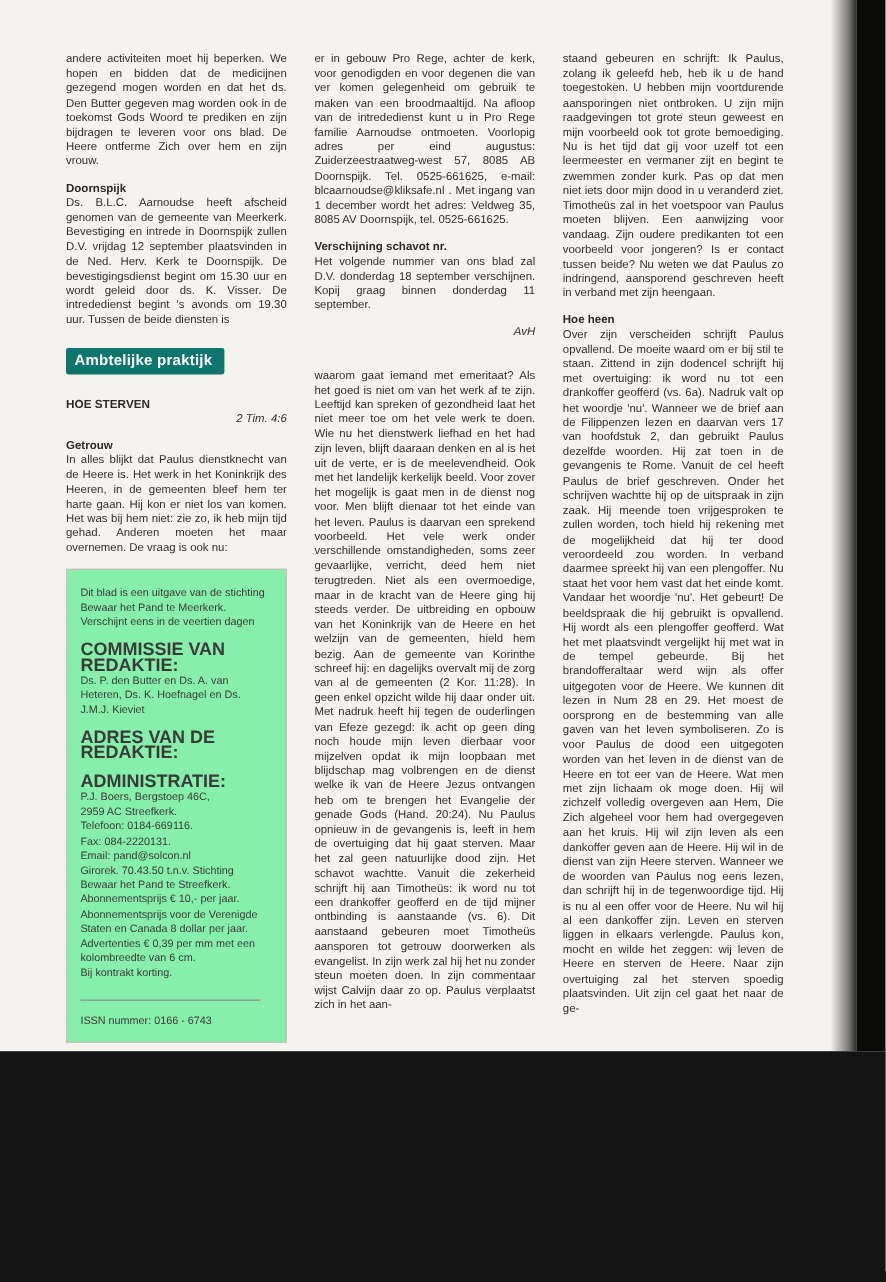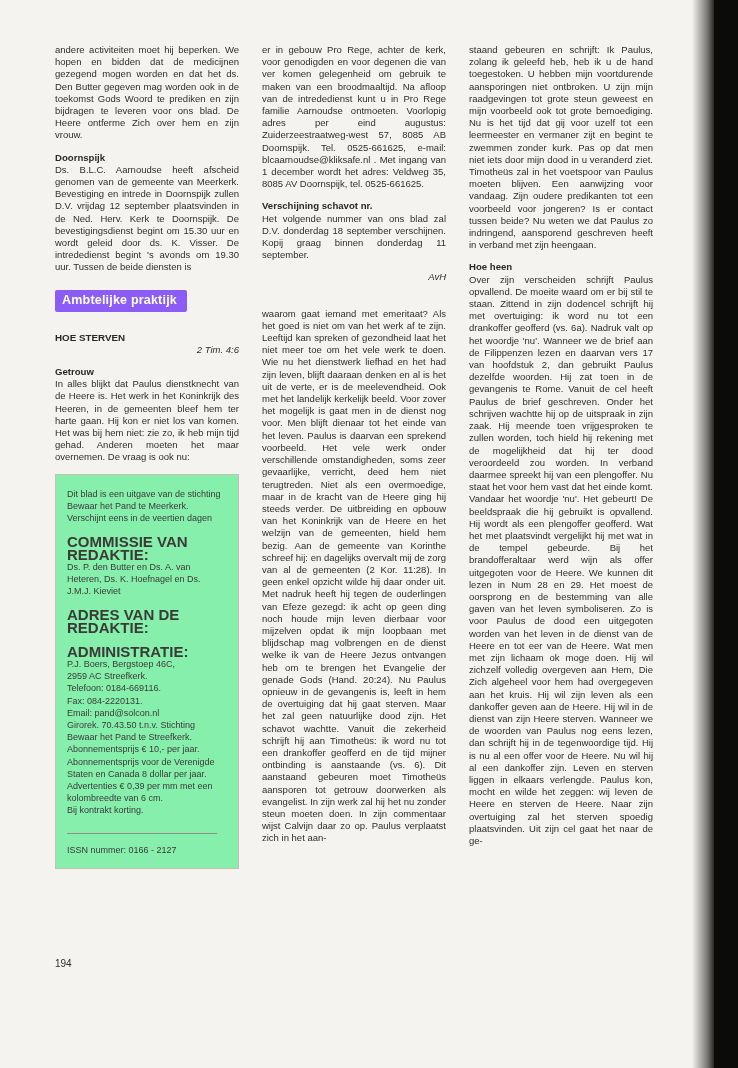--- a/index.html
+++ b/index.html
@@ -4,21 +4,21 @@
 <style>
   html, body { margin: 0; padding: 0; }
   body {
     width: 738px; height: 1068px;
     background: #141414;
     font-family: "Liberation Sans", "DejaVu Sans", sans-serif;
     overflow: hidden;
   }
   .page {
     position: relative;
-    width: 738px; height: 1068px;
+    width: 738px; height: 876px;
     background: linear-gradient(to right, #f6f5f1 0%, #f4f3ef 78%, #edecе8 92%, #e6e5e1 96%);
     background-color: #f4f3ef;
     overflow: hidden;
   }
   .scan-shadow {
     position: absolute; top: 0; right: 24px; width: 22px; height: 100%;
     background: linear-gradient(to right, rgba(20,18,15,0) 0%, rgba(20,18,15,0.55) 70%, rgba(20,18,15,0.9) 100%);
   }
   .scan-edge {
     position: absolute; top: 0; right: 0; width: 24px; height: 100%;
@@ -36,21 +36,21 @@
     text-align: justify;
   }
   p.body { margin: 0 0 10px 0; }
   h3.sub {
     font-size: 9.6px; font-weight: bold;
     margin: 0; padding: 0; color: #2a2927;
     text-align: left;
   }
   .banner {
     margin: 16px 0 14px 0;
-    background: #8b5cf6;
+    background: #0f766e;
     color: #ffffff;
     font-weight: bold;
     font-size: 12.5px;
     line-height: 13px;
     padding: 4px 10px 5px 7px;
     width: fit-content;
     border-radius: 2px;
     letter-spacing: 0.2px;
   }
   h3.article-title {
@@ -127,21 +127,21 @@
 2959 AC Streefkerk.
 Telefoon: 0184-669116.
 Fax: 084-2220131.
 Email: pand@solcon.nl
 Girorek. 70.43.50 t.n.v. Stichting Bewaar het Pand te Streefkerk.
 Abonnementsprijs € 10,- per jaar.
 Abonnementsprijs voor de Verenigde Staten en Canada 8 dollar per jaar.
 Advertenties € 0,39 per mm met een kolombreedte van 6 cm.
 Bij kontrakt korting.</p>
         <div class="issn-rule"></div>
-        <p class="c-block">ISSN nummer: 0166 - 2127</p>
+        <p class="c-block">ISSN nummer: 0166 - 6743</p>
       </div>
     </div>
 
     <div class="col">
       <p class="body">er in gebouw Pro Rege, achter de kerk, voor genodigden en voor degenen die van ver komen gelegenheid om gebruik te maken van een broodmaaltijd. Na afloop van de intrededienst kunt u in Pro Rege familie Aarnoudse ontmoeten. Voorlopig adres per eind augustus: Zuiderzeestraatweg-west 57, 8085 AB Doornspijk. Tel. 0525-661625, e-mail: blcaarnoudse@kliksafe.nl . Met ingang van 1 december wordt het adres: Veldweg 35, 8085 AV Doornspijk, tel. 0525-661625.</p>
       <h3 class="sub">Verschijning schavot nr.</h3>
       <p class="body">Het volgende nummer van ons blad zal D.V. donderdag 18 september verschijnen. Kopij graag binnen donderdag 11 september.</p>
       <div class="signature">AvH</div>
       <p class="body article-continue">waarom gaat iemand met emeritaat? Als het goed is niet om van het werk af te zijn. Leeftijd kan spreken of gezondheid laat het niet meer toe om het vele werk te doen. Wie nu het dienstwerk liefhad en het had zijn leven, blijft daaraan denken en al is het uit de verte, er is de meelevendheid. Ook met het landelijk kerkelijk beeld. Voor zover het mogelijk is gaat men in de dienst nog voor. Men blijft dienaar tot het einde van het leven. Paulus is daarvan een sprekend voorbeeld. Het vele werk onder verschillende omstandigheden, soms zeer gevaarlijke, verricht, deed hem niet terugtreden. Niet als een overmoedige, maar in de kracht van de Heere ging hij steeds verder. De uitbreiding en opbouw van het Koninkrijk van de Heere en het welzijn van de gemeenten, hield hem bezig. Aan de gemeente van Korinthe schreef hij: en dagelijks overvalt mij de zorg van al de gemeenten (2 Kor. 11:28). In geen enkel opzicht wilde hij daar onder uit. Met nadruk heeft hij tegen de ouderlingen van Efeze gezegd: ik acht op geen ding noch houde mijn leven dierbaar voor mijzelven opdat ik mijn loopbaan met blijdschap mag volbrengen en de dienst welke ik van de Heere Jezus ontvangen heb om te brengen het Evangelie der genade Gods (Hand. 20:24). Nu Paulus opnieuw in de gevangenis is, leeft in hem de overtuiging dat hij gaat sterven. Maar het zal geen natuurlijke dood zijn. Het schavot wachtte. Vanuit die zekerheid schrijft hij aan Timotheüs: ik word nu tot een drankoffer geofferd en de tijd mijner ontbinding is aanstaande (vs. 6). Dit aanstaand gebeuren moet Timotheüs aansporen tot getrouw doorwerken als evangelist. In zijn werk zal hij het nu zonder steun moeten doen. In zijn commentaar wijst Calvijn daar zo op. Paulus verplaatst zich in het aan-</p>
     </div>

